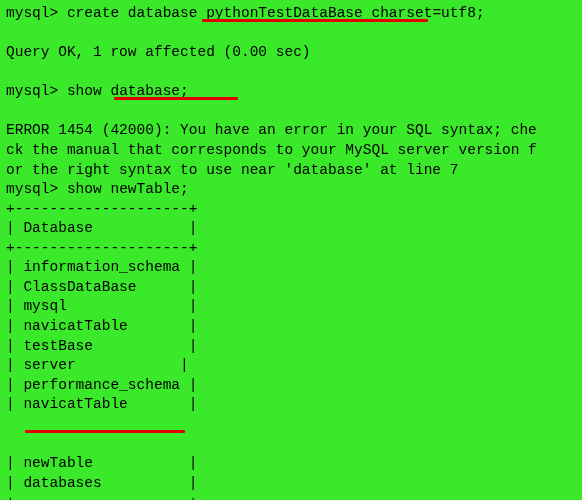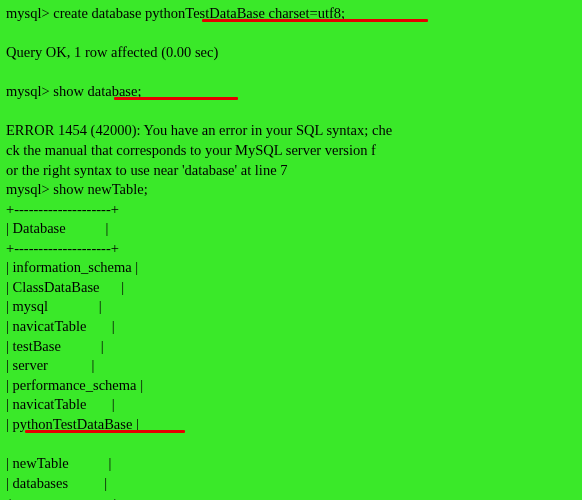--- a/index.html
+++ b/index.html
@@ -1,19 +1,18 @@
 <!DOCTYPE html>
 <html><head>
   <meta charset="utf-8">
   <style>
     * {
       margin: 0;
       padding: 0;
       box-sizing: border-box;
-      font-family: Liberation Serif, serif;
     }
     body {
       background: #3ae929;
       font-family: 'Courier New', Courier, monospace;
       font-size: 14.5px;
       color: #000;
       padding: 4px 6px;
       width: 582px;
       height: 500px;
       line-height: 1.35;
@@ -49,18 +48,18 @@
 <div class="line">| Database           |</div>
 <div class="line">+--------------------+</div>
 <div class="line">| information_schema |</div>
 <div class="line">| ClassDataBase      |</div>
 <div class="line">| mysql              |</div>
 <div class="line">| navicatTable       |</div>
 <div class="line">| testBase           |</div>
 <div class="line">| server            |</div>
 <div class="line">| performance_schema |</div>
 <div class="line">| navicatTable       |</div>
-<div class="line"><span>| pythonTestDataBase |</span>
+<div class="line">
   <div class="underline-red" style="left:19px; top:15px; width:160px;"></div>
 </div>
 <div class="line">| newTable           |</div>
 <div class="line">| databases          |</div>
 <div class="line">+--------------------+</div>
 
 </body></html>

